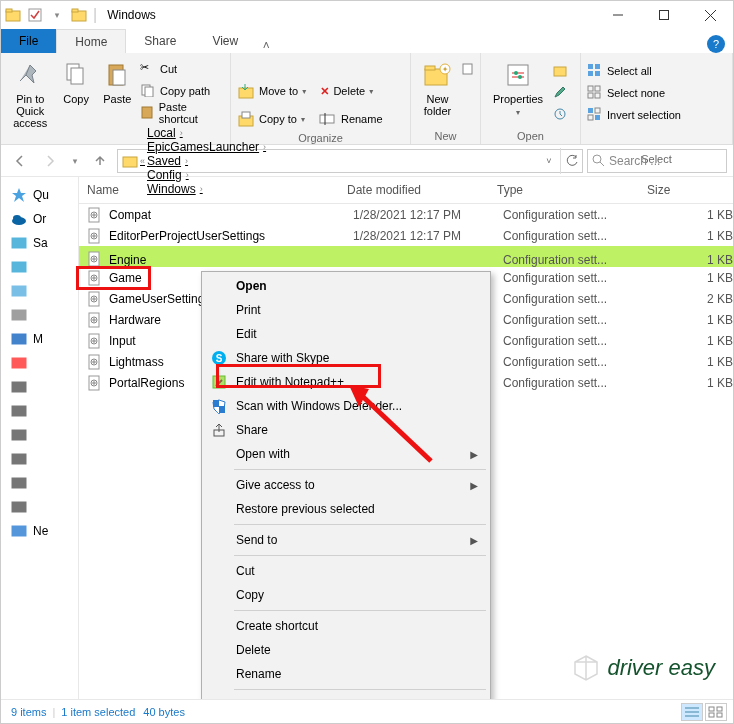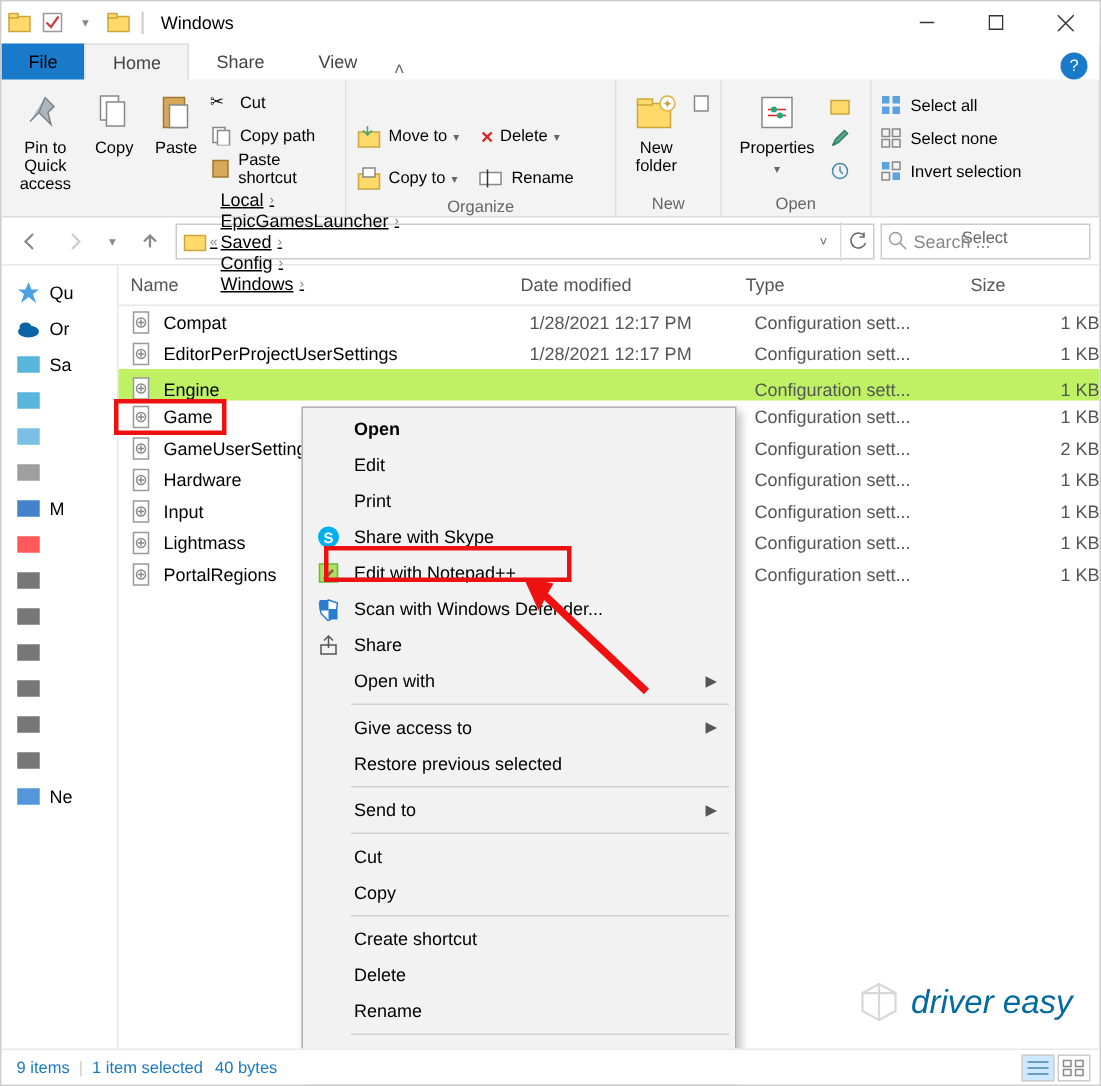--- a/index.html
+++ b/index.html
@@ -58,21 +58,21 @@
   .viewbtns .vb { width:22px; height:18px; border:1px solid #ccc;}
   .viewbtns .vb.active { background:#cde8ff;}
   .ctxmenu { position:absolute; left:200px; top:270px; width:290px; background:#f2f2f2; border:1px solid #b0b0b0; box-shadow:3px 3px 6px rgba(0,0,0,0.25); font-size:12px; padding:2px 2px;}
   .ctxitem { display:flex; align-items:center; height:24px; padding-left:32px; position:relative;}
   .ctxitem .ic { position:absolute; left:6px; width:18px; height:18px; display:flex; align-items:center; justify-content:center;}
   .ctxitem .arrow { margin-left:auto; margin-right:10px; color:#555; font-size:10px;}
   .ctxitem.bold { font-weight:600;}
   .ctxsep { height:1px; background:#d0d0d0; margin:3px 2px 3px 30px;}
   .redbox { position:absolute; border:3px solid #e11; pointer-events:none;}
   .redarrow { position:absolute; pointer-events:none;}
-  .watermark { position:absolute; right:18px; bottom:40px; color:#0369a1; font-size:22px; font-style:italic; font-weight:300; display:flex; align-items:center; gap:6px;}
+  .watermark { position:absolute; right:18px; bottom:40px; color:#14532d; font-size:22px; font-style:italic; font-weight:300; display:flex; align-items:center; gap:6px;}
   svg { display:block;}
 </style>
 </head>
 <body>
 
 <div class="titlebar">
   <div class="qat">
     <span class="ic">
         <svg width="16" height="16">
           <rect x="1" y="4" width="14" height="10" fill="#ffd96a" stroke="#caa63e"></rect>
@@ -655,24 +655,24 @@
         </div>
       </div>
   </div>
 </div>
 
 <div class="ctxmenu" id="ctxmenu">
     <div class="ctxitem bold">
       <span>Open</span>
     </div>
     <div class="ctxitem">
+      <span>Print</span>
+    </div>
+    <div class="ctxitem">
       <span>Edit</span>
-    </div>
-    <div class="ctxitem">
-      <span>Print</span>
     </div>
     <div class="ctxitem">
       <span class="ic">
         <svg width="16" height="16">
           <circle cx="8" cy="8" r="7" fill="#00aff0"></circle>
           <text x="8" y="12" font-size="10" text-anchor="middle" fill="#fff" font-weight="bold">S</text>
         </svg>
       </span>
       <span>Share with Skype</span>
     </div>

